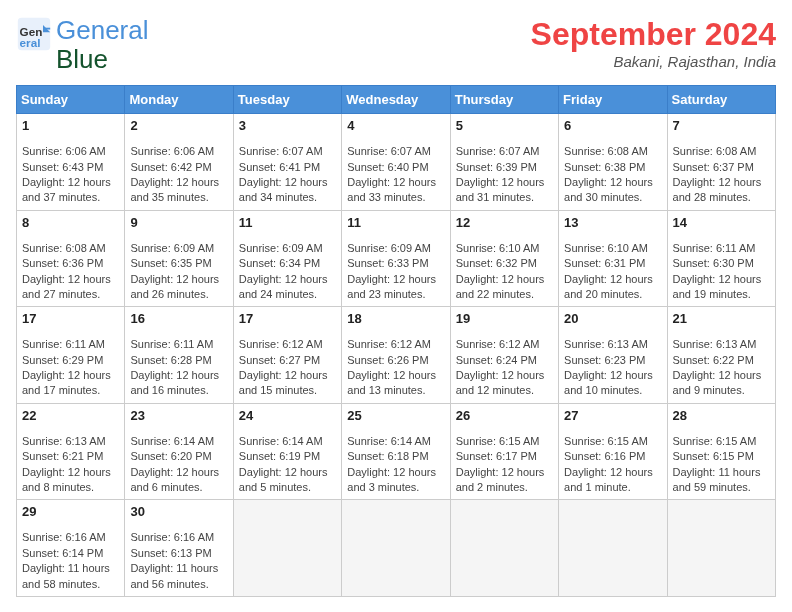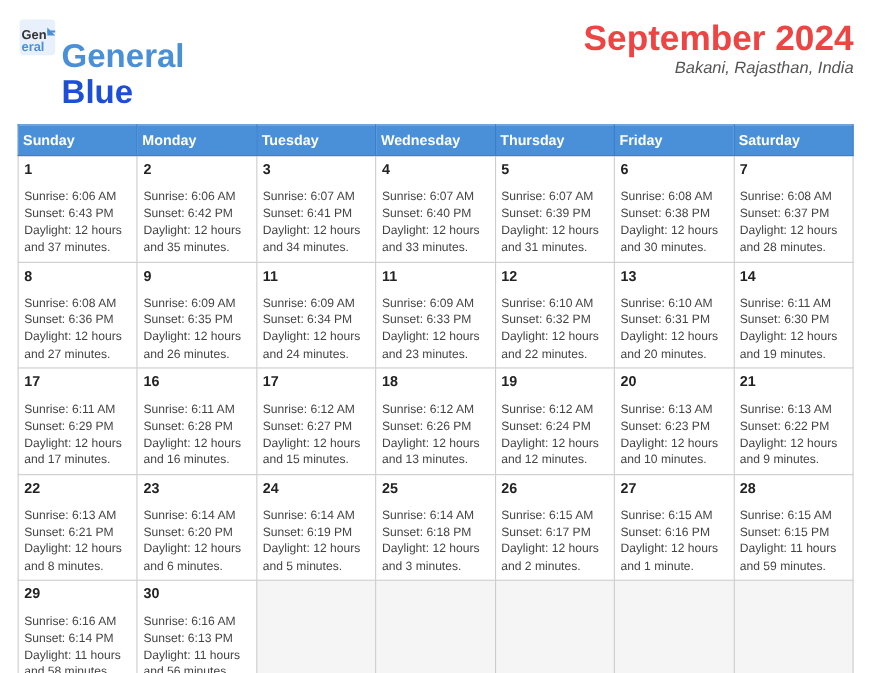--- a/index.html
+++ b/index.html
@@ -14,25 +14,24 @@
       display: flex;
       justify-content: space-between;
       align-items: flex-start;
       margin-bottom: 12px;
     }
     .logo {
       display: flex;
       align-items: flex-start;
     }
     .logo-text {
-      font-size: 30px;
-      font-weight: bold;
+      font-size: 26px;
+      font-weight: normal;
       color: #333;
       line-height: 1.1;
-      margin-top: 19px;
     }
     .logo-text span {
       color: #4a90d9;
     }
     .logo-icon {
       width: 36px;
       height: 36px;
       margin-right: 4px;
     }
     .title-block {
@@ -94,21 +93,21 @@
   <div class="logo">
     <svg class="logo-icon" viewBox="0 0 40 40">
       <rect x="2" y="2" width="36" height="36" rx="4" fill="#e8f0fb"></rect>
       <text x="4" y="22" font-size="13" font-weight="bold" fill="#333">Gen</text>
       <text x="4" y="34" font-size="13" font-weight="bold" fill="#4a90d9">eral</text>
       <polygon points="30,10 38,18 30,18" fill="#4a90d9"></polygon>
       <line x1="30" y1="14" x2="38" y2="14" stroke="#4a90d9" stroke-width="2"></line>
     </svg>
     <div>
       <div class="logo-text">
-        <span>General</span><br><span style="color:#1d4ed8">Blue</span>
+        <span>General</span><br><span style="color:#14532d">Blue</span>
       </div>
     </div>
   </div>
   <div class="title-block">
     <div class="month-title">September 2024</div>
     <div class="subtitle">Bakani, Rajasthan, India</div>
   </div>
 </div>
 
 <table class="calendar">

